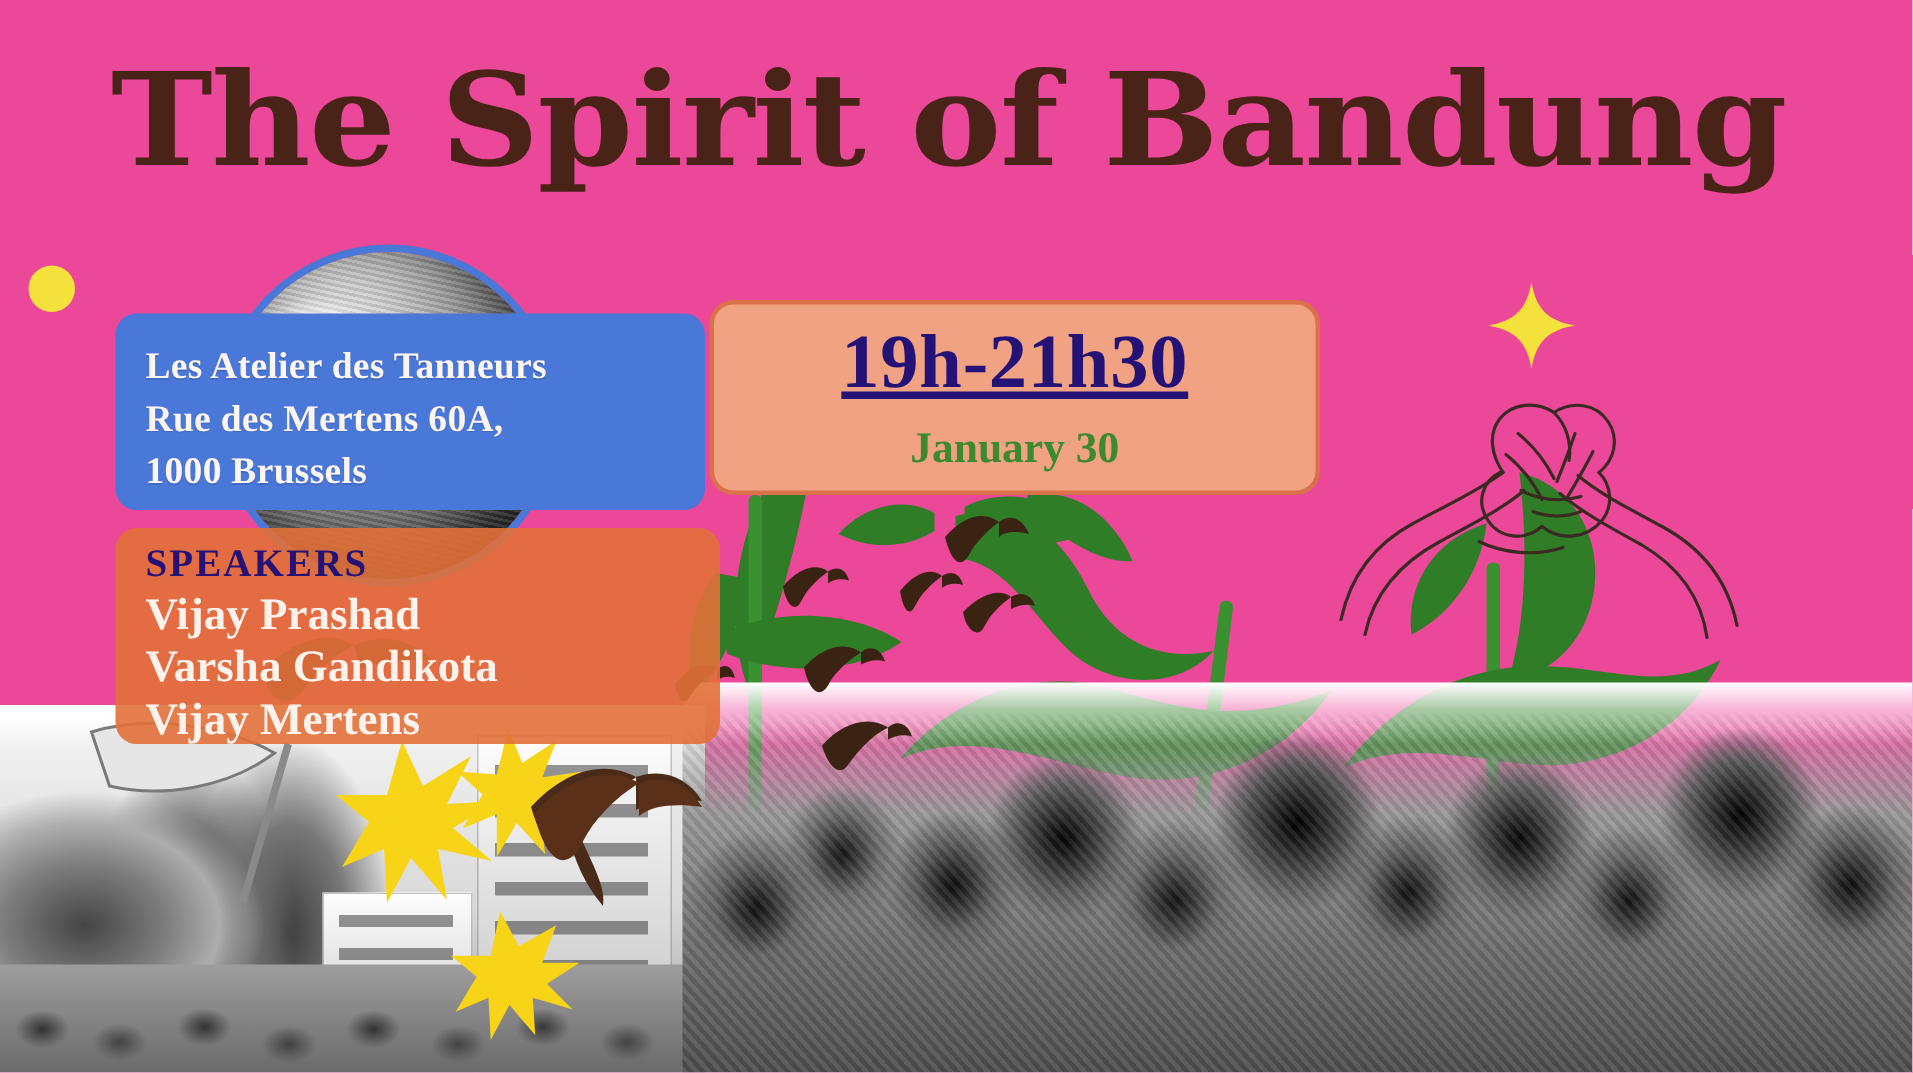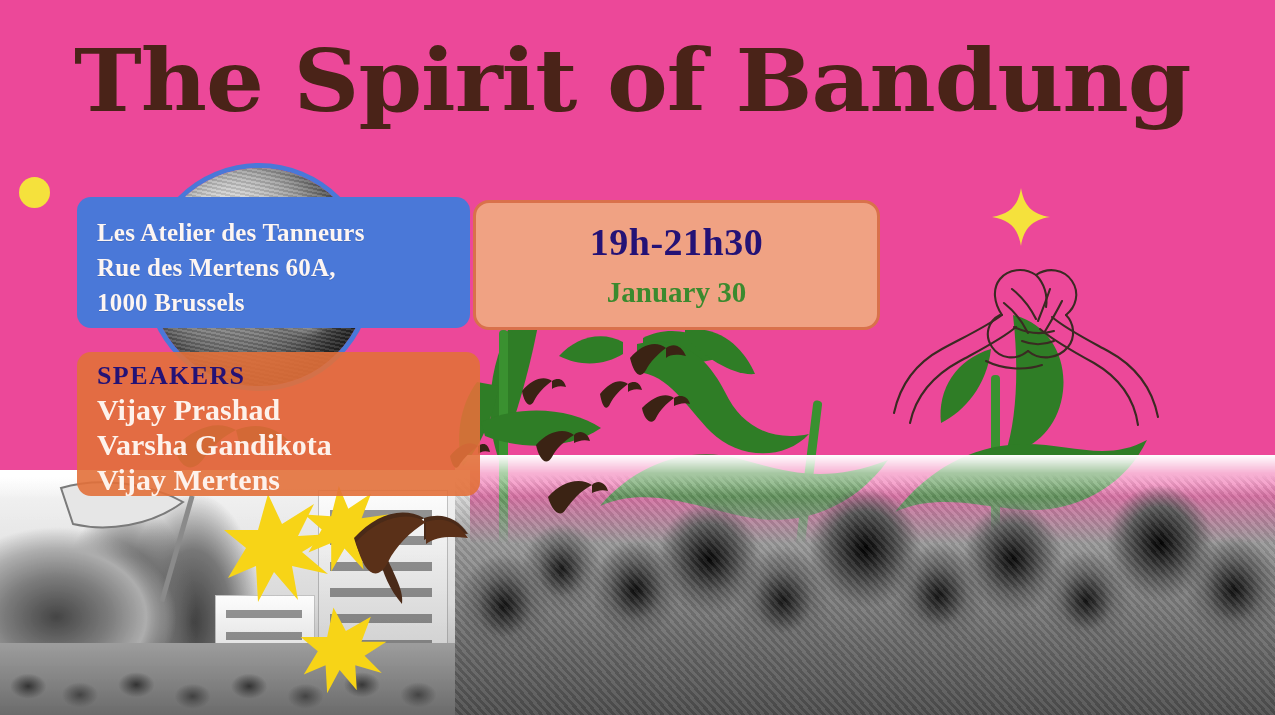--- a/index.html
+++ b/index.html
@@ -102,21 +102,21 @@
     background: repeating-linear-gradient(48deg, rgba(255,255,255,.10) 0 3px, rgba(0,0,0,.10) 3px 6px);
     opacity: .55;
   }
 
   
   .box {
     position: absolute;
     box-sizing: border-box;
   }
   .box-venue {
-    left: 77px; top: 197px; width: 393px; height: 131px;
+    left: 77px; top: 209px; width: 393px; height: 131px;
     background: #4a78d8;
     border-radius: 14px;
     padding: 18px 20px 0 20px;
   }
   .box-venue .line {
     color: #fdf5f2;
     font-size: 25px;
     font-weight: bold;
     letter-spacing: .2px;
     line-height: 35px;
@@ -128,24 +128,25 @@
     background: #f0a283;
     border: 3px solid #d9714b;
     border-radius: 16px;
     display: flex;
     flex-direction: column;
     align-items: center;
     justify-content: center;
   }
   .box-time .time {
     color: #241276;
-    font-size: 38px;
+    font-size: 51px;
     font-weight: bold;
     letter-spacing: .5px;
     line-height: 1.05;
+    text-decoration: underline;
   }
   .box-time .date {
     color: #3b8a2e;
     font-size: 29px;
     font-weight: bold;
     margin-top: 14px;
     line-height: 1.05;
   }
   .box-speakers {
     left: 77px; top: 352px; width: 403px; height: 144px;

